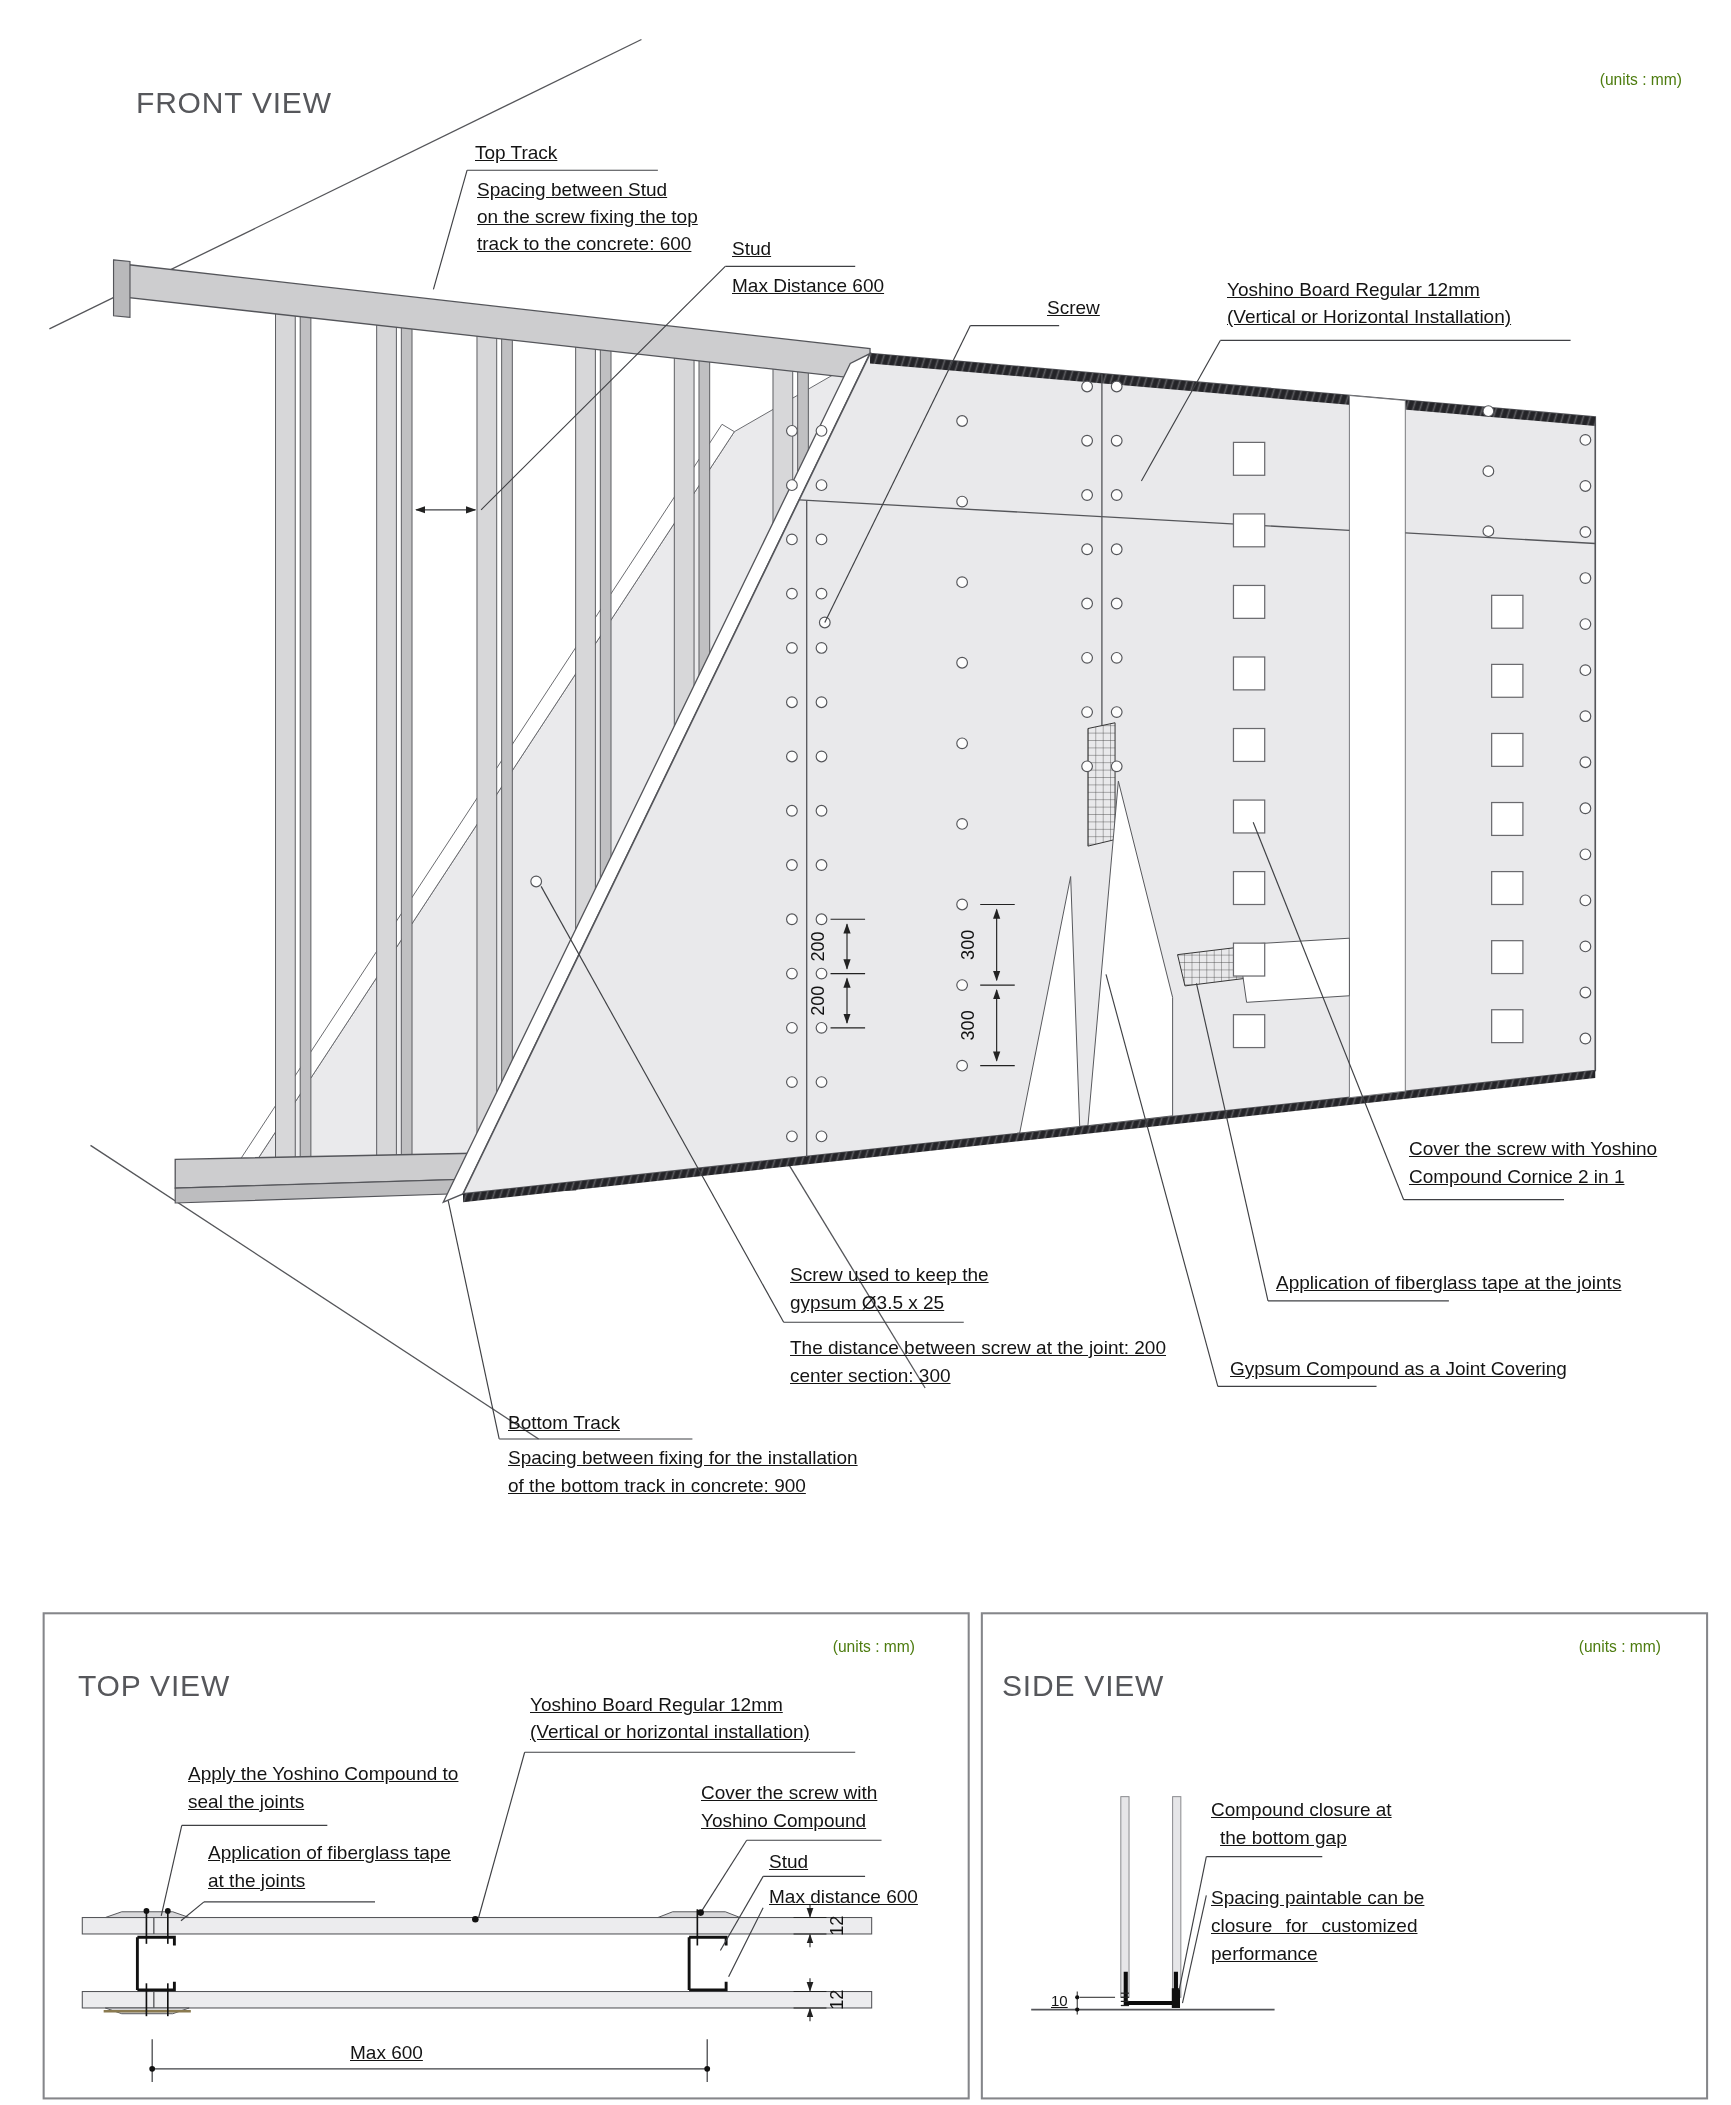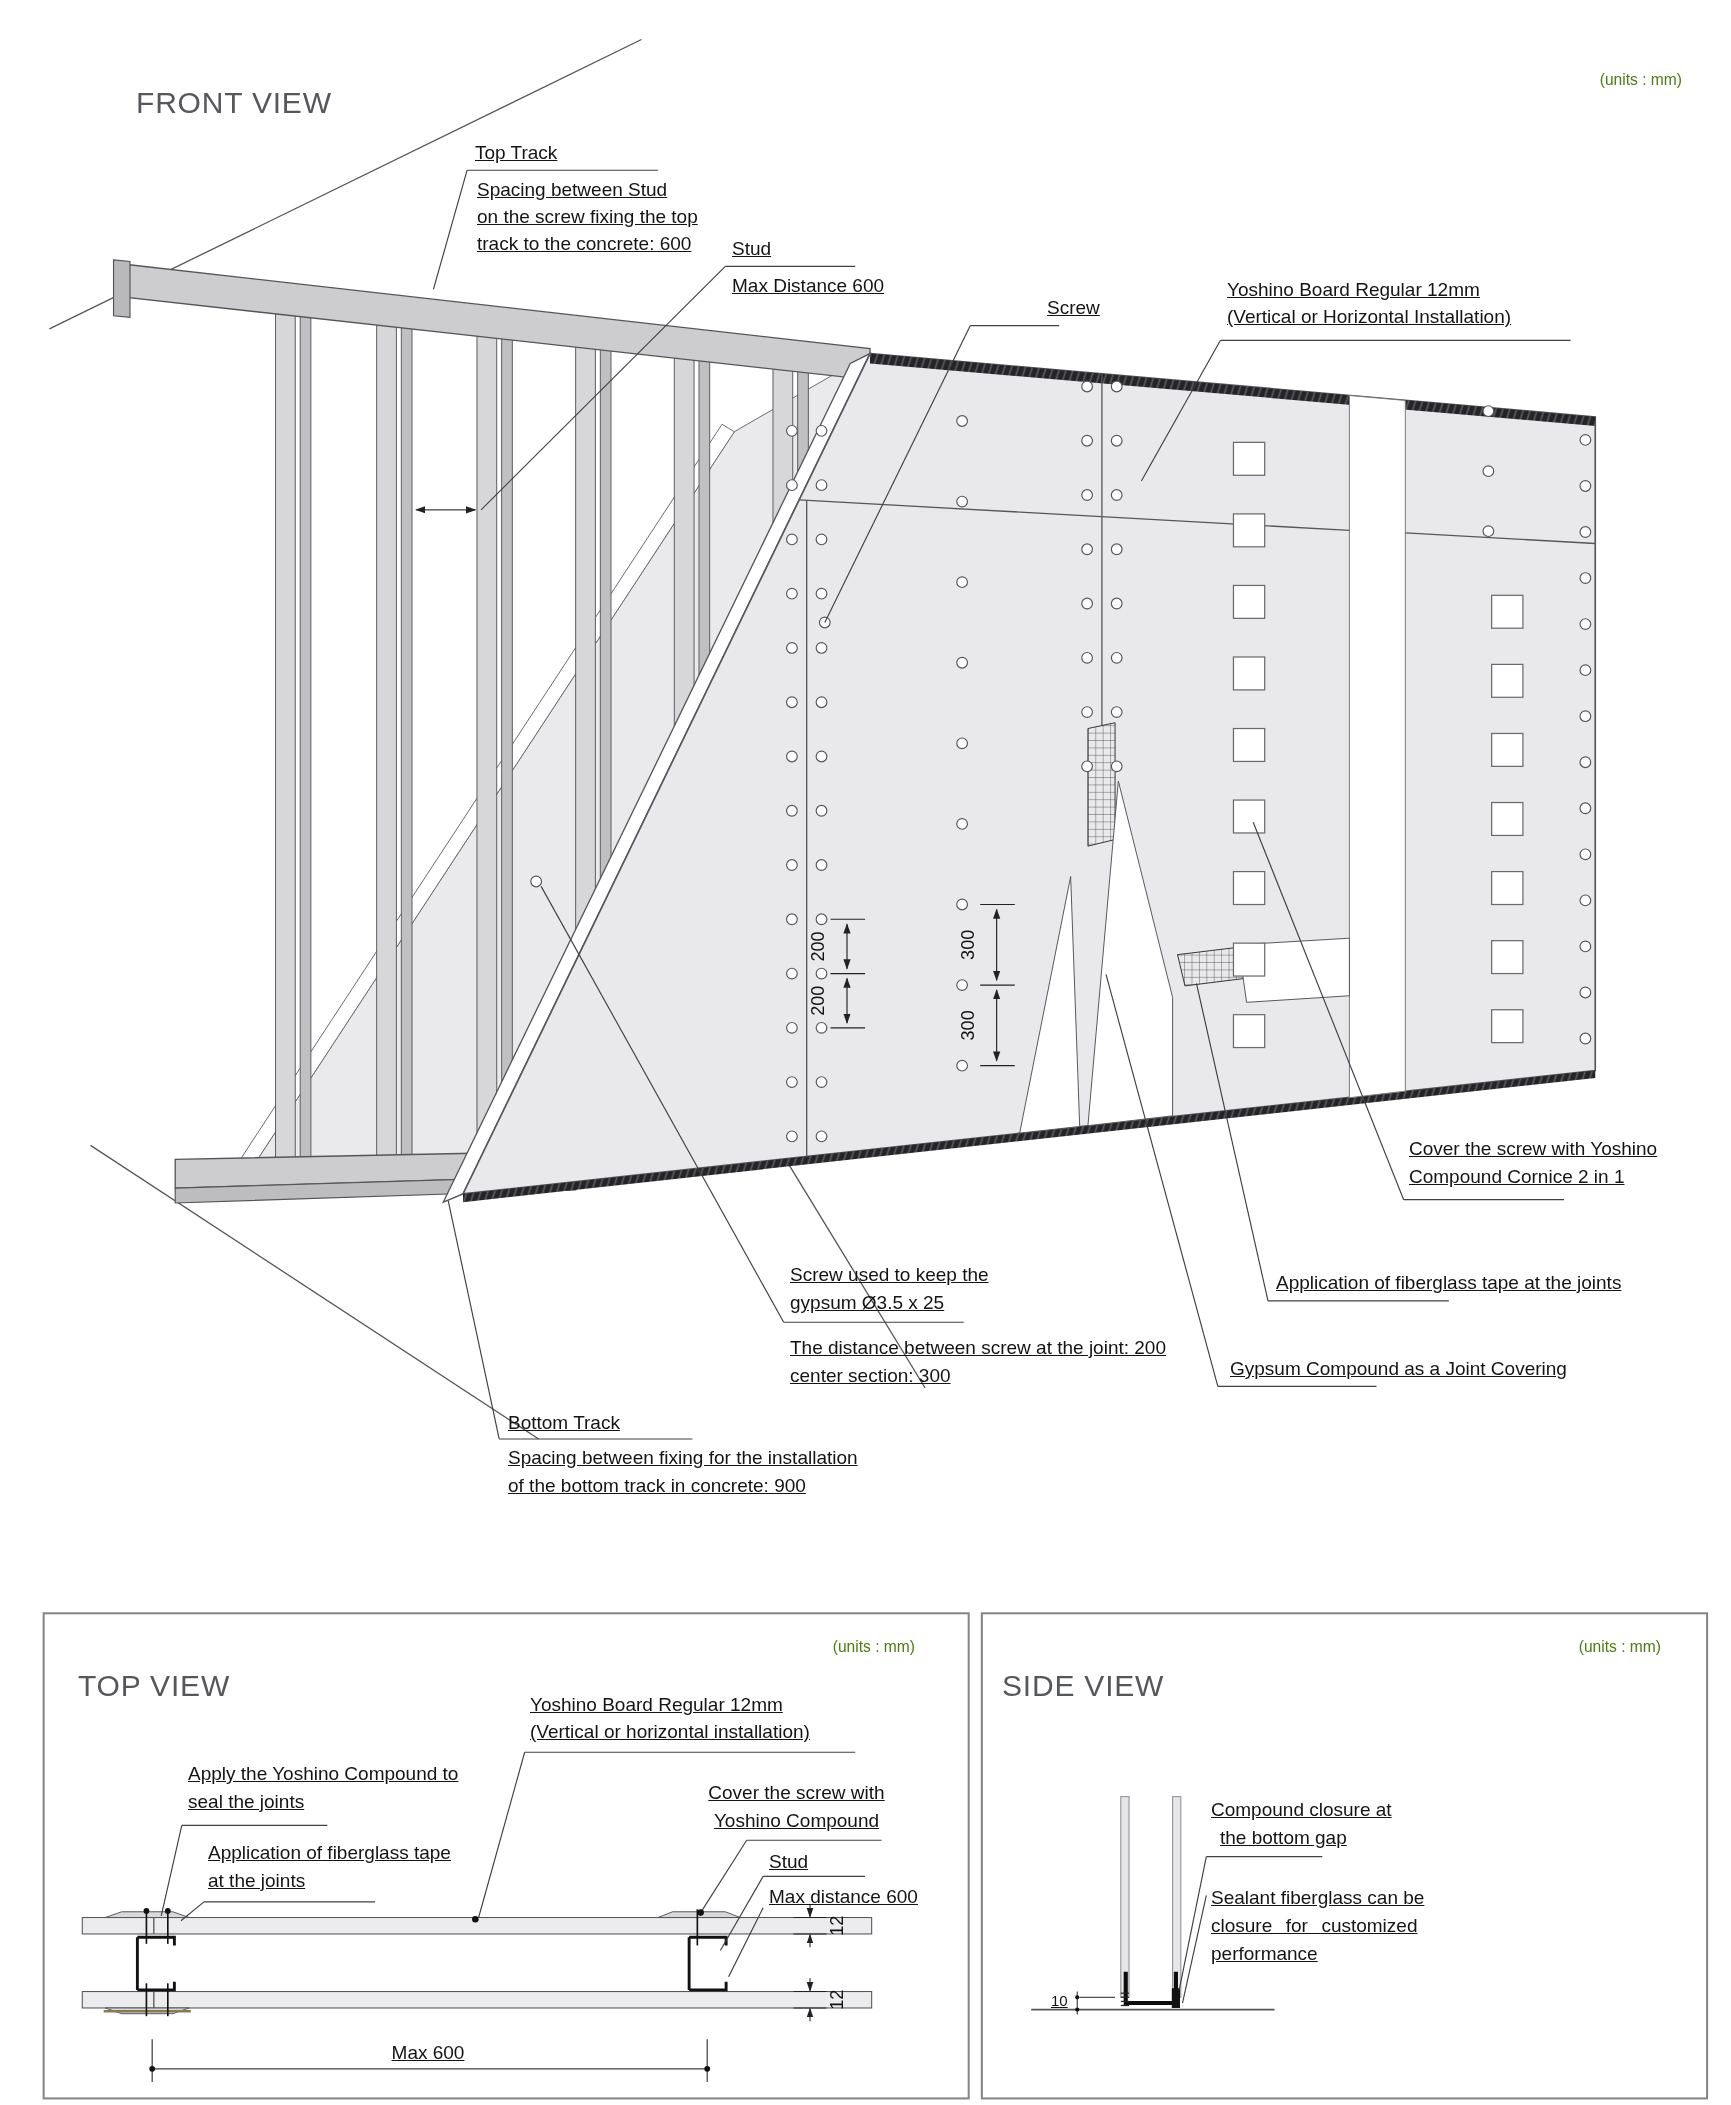--- a/index.html
+++ b/index.html
@@ -2,21 +2,21 @@
 <html style="font-size:13px"><head>
 <meta charset="utf-8">
 <style>
   html,body{margin:0;padding:0;background:#fff;}
   #canvas{position:relative;width:1731px;height:2105px;background:#fff;overflow:hidden;
           font-family:"Liberation Sans",sans-serif;color:#141414;}
   #drawing{position:absolute;left:0;top:0;z-index:1;}
   .lbl{position:absolute;z-index:2;font-size:19px;line-height:23px;white-space:nowrap;color:#141414;text-decoration:underline;}
   .title{position:absolute;z-index:2;font-size:30px;letter-spacing:0.8px;color:#56575b;white-space:nowrap;margin-top:22px;}
   .units{position:absolute;z-index:2;font-size:15.6px;color:#4d7c0f;white-space:nowrap;}
-  .ctr{text-align:center;}
+  .ctr{}
   svg .ln{stroke:#3f4044;stroke-width:1.4;fill:none;}
   svg .thin{stroke:#55565a;stroke-width:1.6;fill:none;}
   svg text.dim{font-family:"Liberation Sans",sans-serif;font-size:22px;fill:#111;text-anchor:middle;}
 </style>
 </head>
 <body>
 
 <div id="canvas">
 
   <svg id="drawing" width="1731" height="2105" viewBox="0 0 2105 2560">
@@ -363,19 +363,19 @@
   <div class="lbl ctr" style="left:701px;top:1781px;width:191px">Cover the screw with</div>
   <div class="lbl ctr" style="left:701px;top:1809px;width:191px">Yoshino Compound</div>
   <div class="lbl" style="left:769px;top:1850px">Stud</div>
   <div class="lbl" style="left:769px;top:1885px">Max distance 600</div>
   <div class="lbl ctr" style="left:350px;top:2041px;width:156px">Max 600</div>
 
   <div class="title" style="left:1002px;top:1647px">SIDE VIEW</div>
   <div class="units" style="right:70px;top:1638px">(units : mm)</div>
   <div class="lbl" style="left:1211px;top:1798px">Compound closure at</div>
   <div class="lbl" style="left:1220px;top:1826px">the bottom gap</div>
-  <div class="lbl" style="left:1211px;top:1886px">Sealant fiberglass can be</div>
+  <div class="lbl" style="left:1211px;top:1886px">Spacing paintable can be</div>
   <div class="lbl" style="left:1211px;top:1914px;word-spacing:8.2px">closure for customized</div>
   <div class="lbl" style="left:1211px;top:1942px">performance</div>
   <div class="lbl" style="left:1051px;top:1989px;font-size:15px">10</div>
 
 </div>
 
 
 </body></html>

